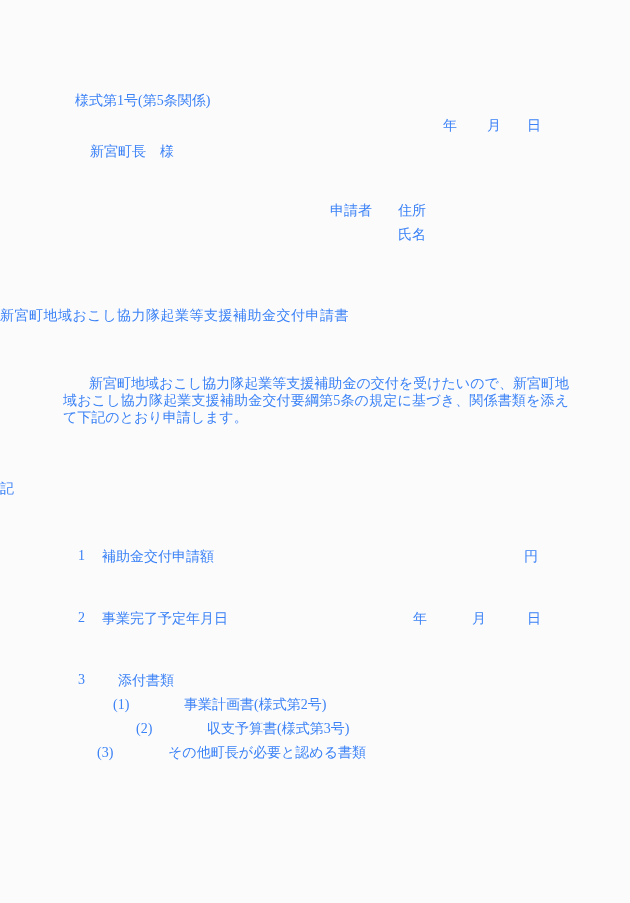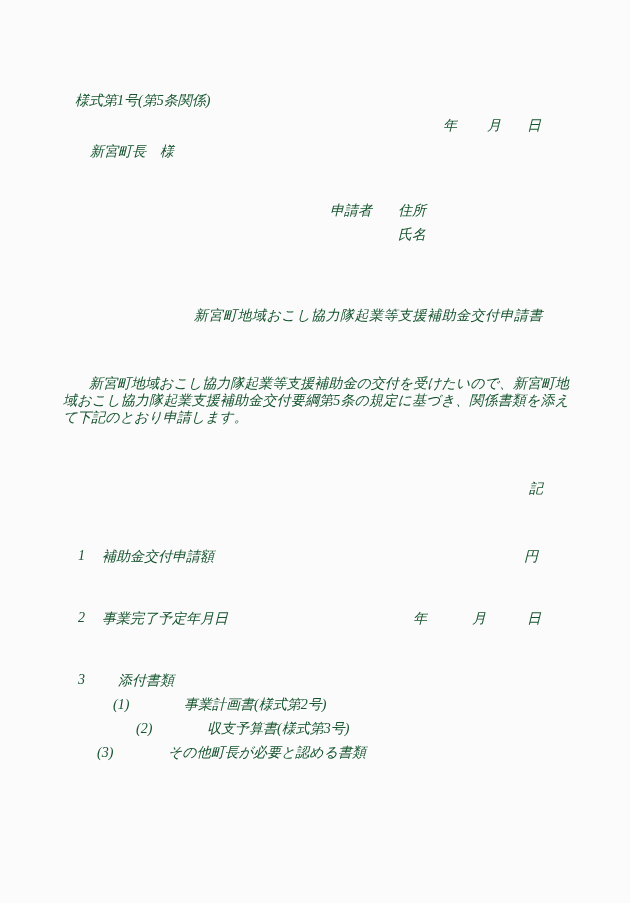--- a/index.html
+++ b/index.html
@@ -3,26 +3,25 @@
 <meta charset="utf-8">
 <style>
   html,body{margin:0;padding:0;background:#fbfbfb;}
   .page{
     position:relative;
     width:630px;
     height:903px;
     background:#fbfbfb;
     font-family:"Liberation Serif","DejaVu Serif",serif;
     font-size:14px;
-    color:#14532d;
+    color:#3b82f6;
     overflow:hidden;
-    font-style:italic;
   }
   .abs{position:absolute;white-space:nowrap;}
-  .centered{position:absolute;left:0;width:543px;text-align:right;white-space:nowrap;}
+  .centered{position:absolute;left:0;width:543px;text-align:left;white-space:nowrap;}
   .doc-title{letter-spacing:0.5px;font-weight:normal;font-size:14px;margin:0;}
   .body-paragraph{
     position:absolute;
     left:63px;top:375px;width:506px;
     line-height:17px;
     text-align:justify;
     text-indent:26px;
     margin:0;
     white-space:normal;
   }

